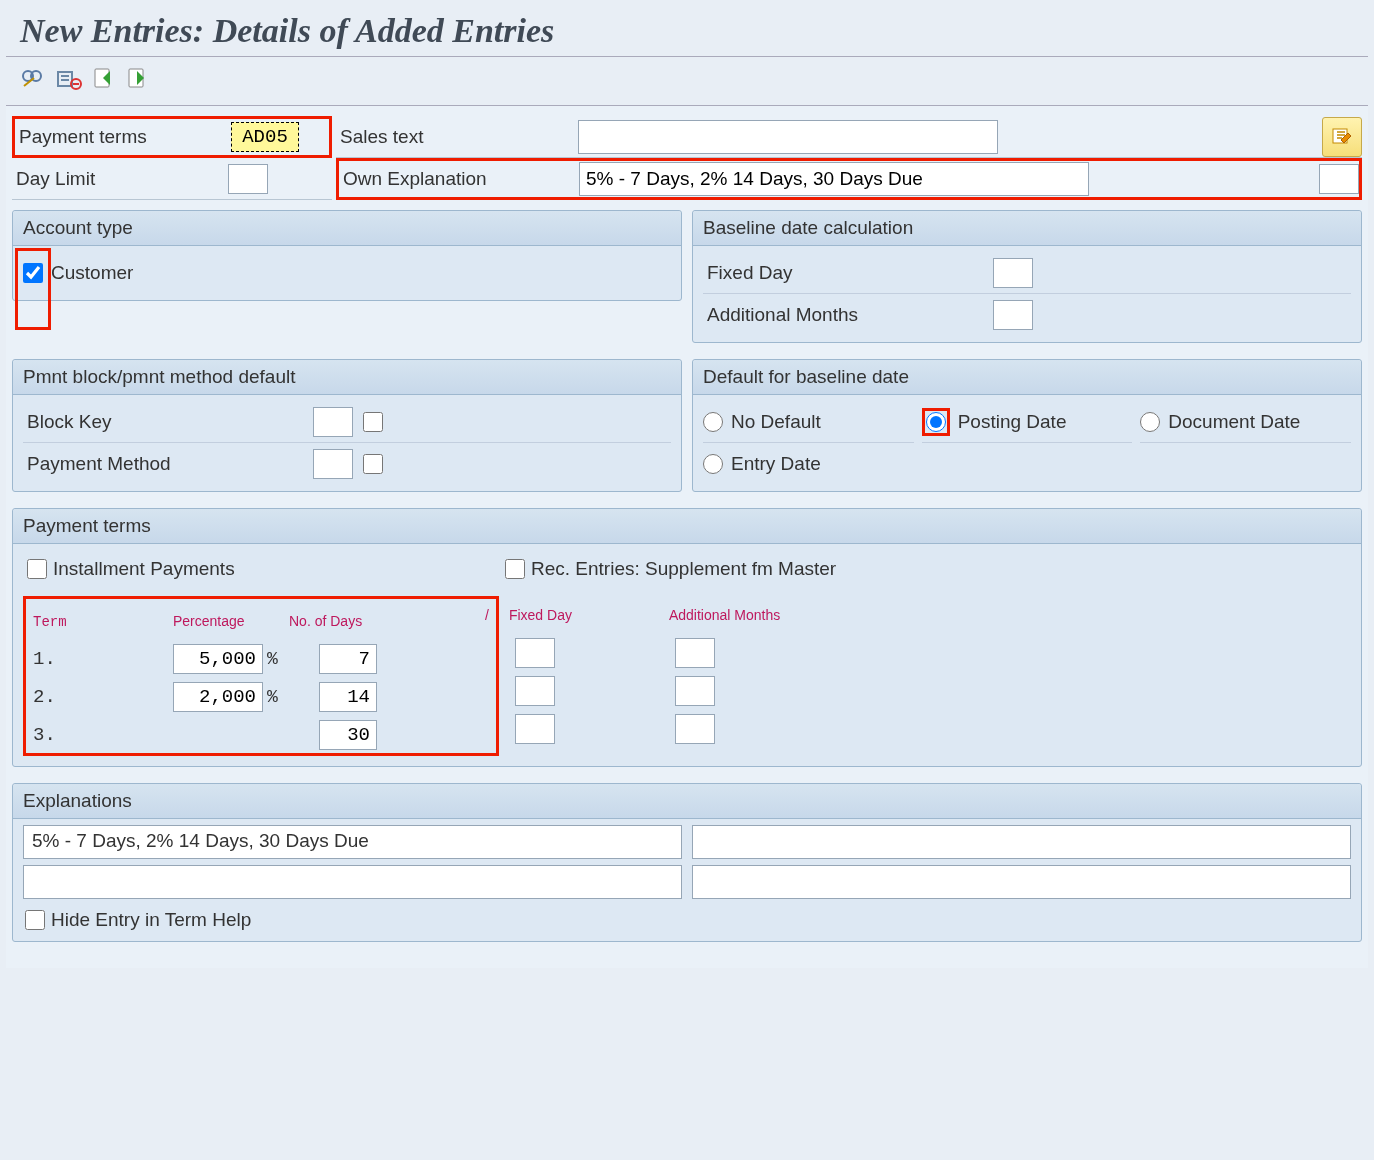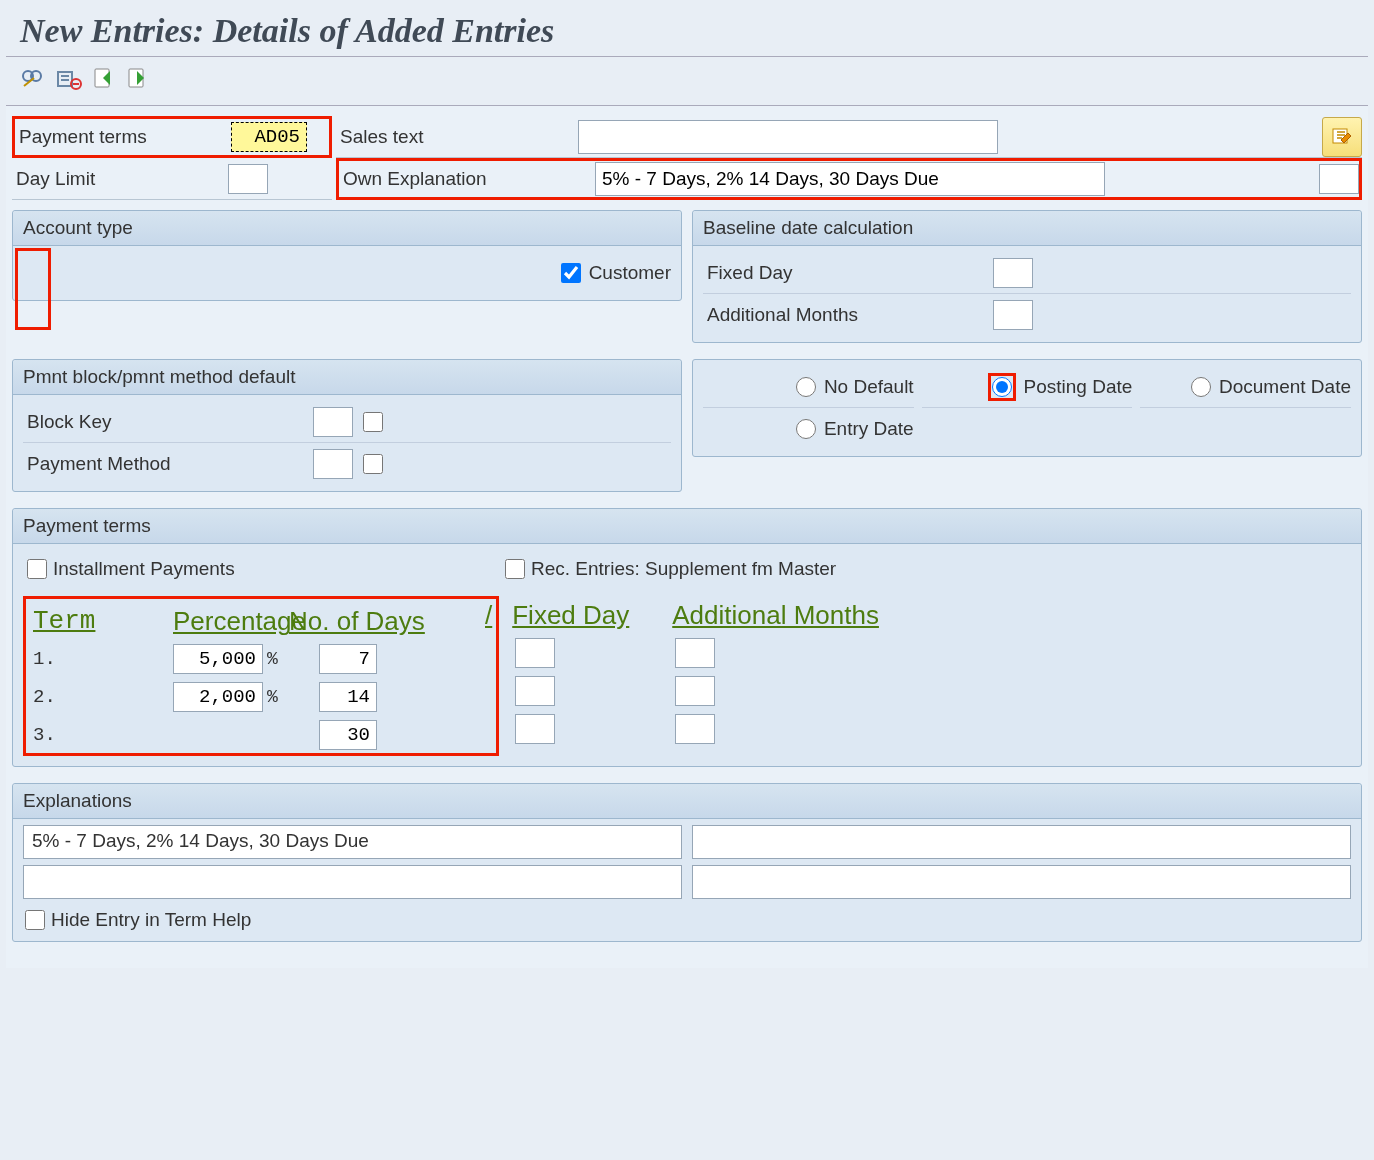--- a/index.html
+++ b/index.html
@@ -90,21 +90,20 @@
     gap: 10px;
   }
   .two-col > .col { flex:1; min-width:0; }
   .chk-row, .radio-row {
     display: flex;
     align-items: center;
     gap: 8px;
     border-bottom: 1px solid #c2cede;
     height: 42px;
     font-size: 19px;
-    justify-content: flex-end;
   }
   .chk-row:last-child, .radio-row:last-child, .kv-row:last-child{ border-bottom:none; }
   input[type=checkbox], input[type=radio]{
     width: 20px; height: 20px;
   }
   .kv-row {
     display: flex;
     align-items: center;
     height: 42px;
     border-bottom: 1px solid #c2cede;
@@ -132,21 +131,21 @@
     padding: 6px 10px;
     position: relative;
   }
   .terms-left .hl-box {
     position:absolute;
     top:0; left:0;
     width:476px; height:160px;
     border:3px solid #ef1c00;
     pointer-events:none;
   }
-  .th { color:#4d7c0f; font-weight:normal; font-size:26px;text-decoration:underline; }
+  .th { color:#be185d; font-weight:normal; font-size:14px; }
   .trow { display:flex; align-items:center; height:38px; }
   .trow > div { }
   .c-term { width:140px; font-family:"Courier New"; font-size:19px;}
   .c-pct  { width:116px; display:flex; align-items:center; gap:4px;}
   .c-days { width:100px; display:flex; align-items:flex-end; gap:4px;}
   .explan-row {
     display:flex;
     gap:10px;
     margin-bottom:6px;
   }
@@ -211,41 +210,41 @@
       </svg>
   </span>
 </div>
 
 <div class="content">
 
   <div class="toprow">
     <div class="left-fields">
       <div class="field-row hl-red">
         <span class="label" style="width:216px">Payment terms</span>
-        <input class="inp focus" style="width: 76px; text-align: right;" value="AD05">
+        <input class="inp focus" style="width: 68px; text-align: center;" value="AD05">
       </div>
       <div class="field-row">
         <span class="label" style="width:216px">Day Limit</span>
         <input class="inp small" value="" style="">
       </div>
     </div>
     <div class="right-fields">
       <div class="field-row" style="gap:10px">
         <span class="label" style="width:232px">Sales text</span>
         <input class="inp long" style="width: 420px;" value="">
         <div style="flex:1"></div>
         <div class="btn-edit">
           <svg width="22" height="22" viewBox="0 0 22 22">
               <rect x="2" y="3" width="14" height="14" fill="#fff" stroke="#c48a00"></rect>
               <path d="M6 6h8M6 9h8M6 12h5" stroke="#c48a00" stroke-width="1.4"></path>
               <path d="M13 17 L20 10 L17 7 L10 14 Z" fill="#e78b00" stroke="#b06000"></path>
             </svg>
         </div>
       </div>
-      <div class="field-row hl-red" style="gap:24px">
+      <div class="field-row hl-red" style="gap:8px">
         <span class="label" style="width:232px">Own Explanation</span>
         <input class="inp long" value="5% - 7 Days, 2% 14 Days, 30 Days Due" style="">
         <div style="flex:1"></div>
         <input class="inp small" value="" style="">
       </div>
     </div>
   </div>
 
   <div class="two-col">
     <div class="col">
@@ -292,20 +291,21 @@
             <span class="label">Payment Method</span>
             <input class="inp small" value="" style="">
             <span style="width:10px"></span>
             <input type="checkbox" style="">
           </div>
         </div>
       </div>
     </div>
     <div class="col">
       <div class="panel">
+        <div class="panel-head">Default for baseline date</div>
         <div class="panel-body">
           <div class="radio-grid">
             <div class="radio-row">
               <input type="radio" name="bd" style="">
               <span>No Default</span>
             </div>
             <div class="radio-row">
               <span class="hl-small-red">
                   <input type="radio" name="bd" checked="" style="">
                 </span>

